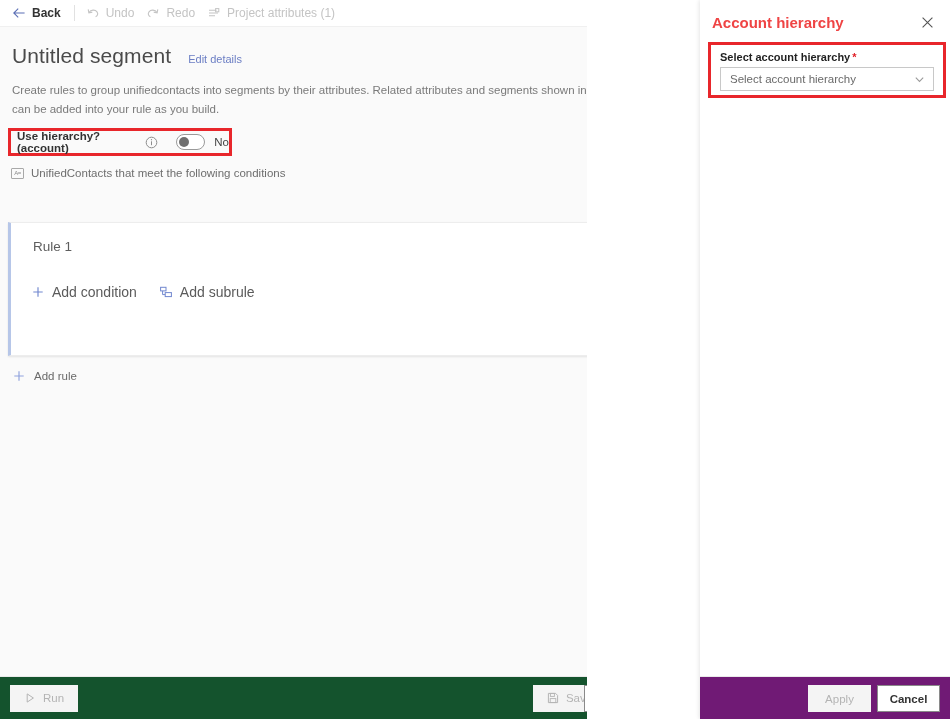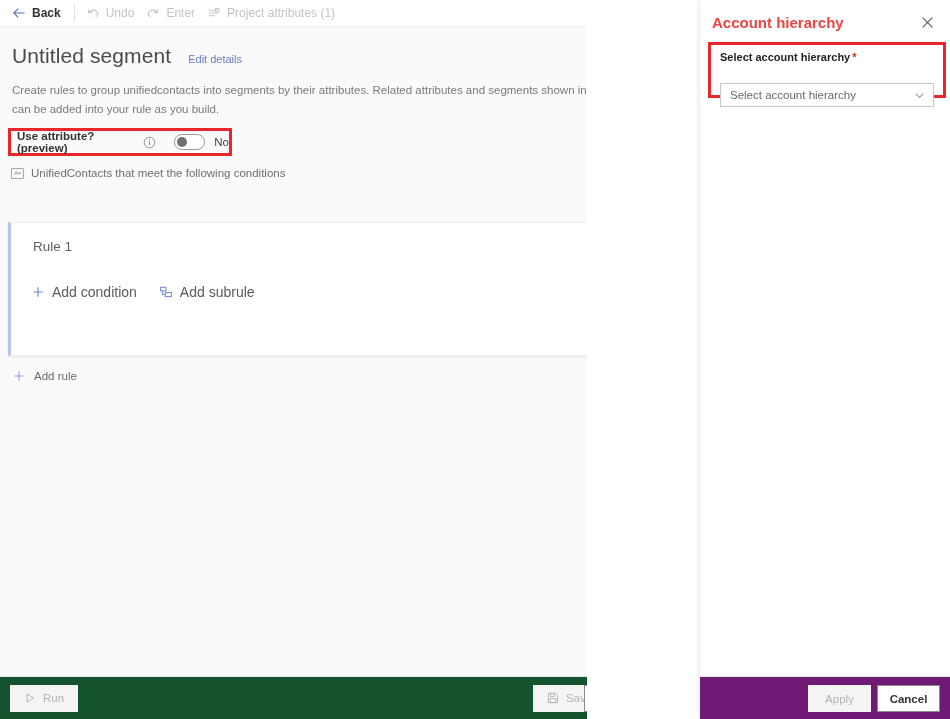--- a/index.html
+++ b/index.html
@@ -220,21 +220,21 @@
   }
 
   .panel-field {
     position: absolute; left: 8px; top: 42px;
     width: 238px; height: 56px;
     border: 3px solid #e8262b;
     padding: 6px 9px 0 9px;
   }
   .field-label {
     font-size: 11px; color: #1f1f1f; font-weight: bold;
-    margin-bottom: 20px;
+    margin-bottom: 4px;
   }
   .req-star { color: #e01f26; margin-left: 2px; }
   .select-box {
     height: 24px;
     border: 1px solid #c8c8c8;
     background: #ffffff;
     display: flex; align-items: center;
     padding: 0 7px 0 9px;
     cursor: pointer;
   }
@@ -281,21 +281,21 @@
         <span>Undo</span>
       </div>
 
       <div class="cmd-item">
         <span class="cmd-ico">
           <svg width="14" height="14" viewBox="0 0 14 14">
               <path d="M11 6.5 C9.2 3.6 4.8 3.4 3 5.8 C1.6 7.7 2.4 10 4.4 10.8" fill="none" stroke="currentColor" stroke-width="1.1"></path>
               <path d="M11.8 3.4 L11.1 6.9 L7.7 6.1" fill="none" stroke="currentColor" stroke-width="1.1"></path>
             </svg>
         </span>
-        <span>Enter</span>
+        <span>Redo</span>
       </div>
 
       <div class="cmd-item">
         <span class="cmd-ico">
           <svg width="14" height="14" viewBox="0 0 14 14">
             <path d="M2 4.2 H9.5 M2 7 H11 M2 9.8 H8" fill="none" stroke="currentColor" stroke-width="1.1"></path>
             <rect x="8.6" y="2.6" width="3.2" height="3.2" fill="none" stroke="currentColor" stroke-width="1"></rect>
           </svg>
         </span>
         <span>Project attributes (1)</span>
@@ -303,21 +303,21 @@
     </div>
 
     <div class="page-head">
       <div class="page-title">Untitled segment</div>
       <div class="edit-details">Edit details</div>
     </div>
 
     <div class="page-desc">Create rules to group unifiedcontacts into segments by their attributes. Related attributes and segments shown in the side panel can be added into your rule as you build.</div>
 
     <div class="hier-row">
-      <span class="hier-label">Use attribute? (preview)</span>
+      <span class="hier-label">Use hierarchy? (account)</span>
       <span class="info-ico">
         <svg width="13" height="13" viewBox="0 0 13 13">
             <circle cx="6.5" cy="6.5" r="5.3" fill="none" stroke="currentColor" stroke-width="1"></circle>
             <path d="M6.5 5.3 V9.2" stroke="currentColor" stroke-width="1"></path>
             <circle cx="6.5" cy="3.7" r="0.65" fill="currentColor"></circle>
           </svg>
       </span>
       <span class="toggle">
         <span class="knob"></span>
       </span>

